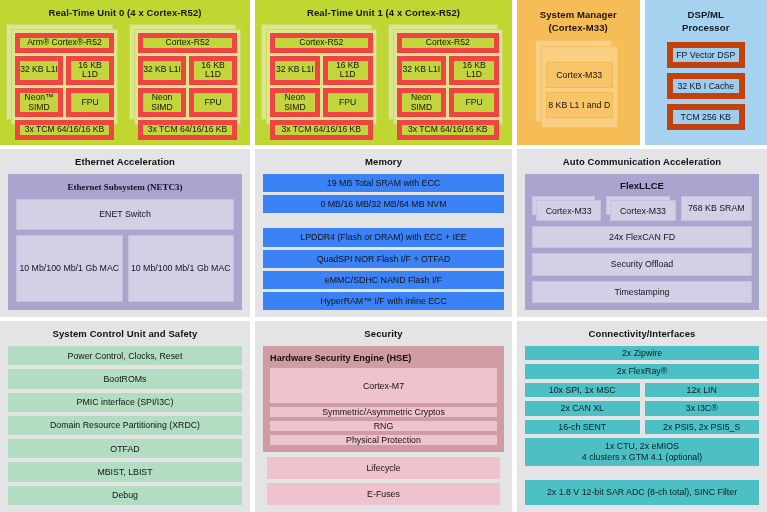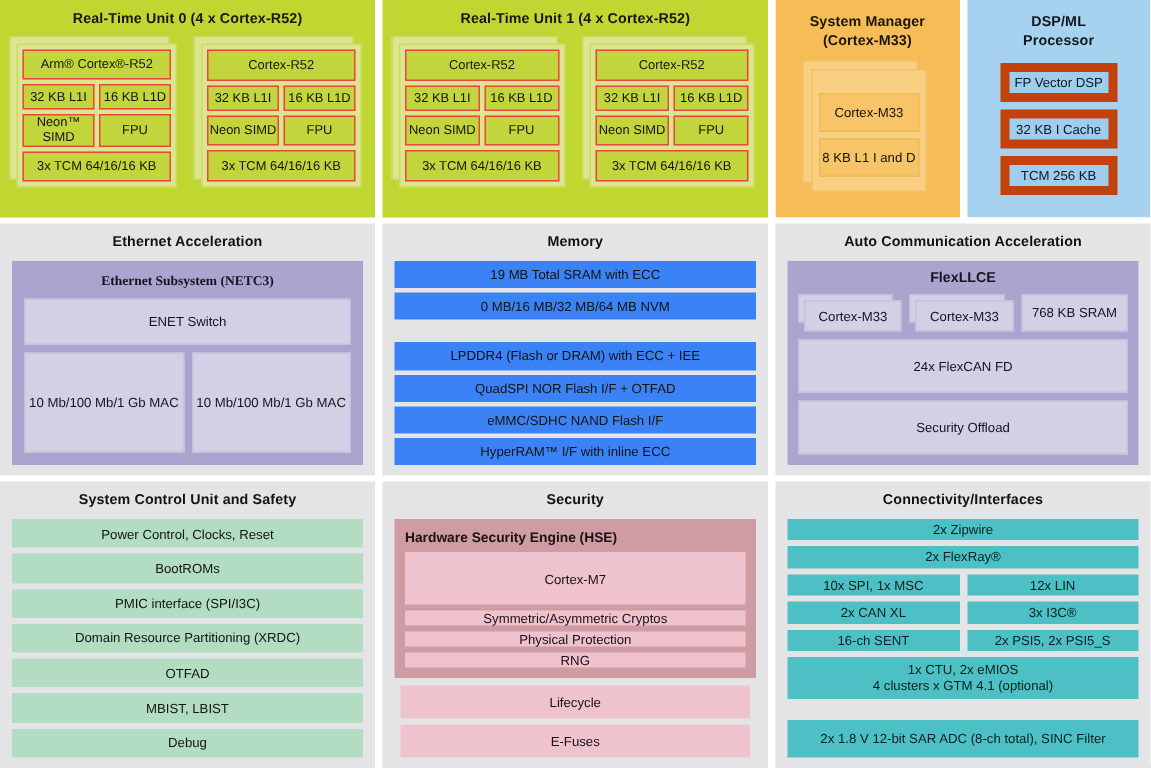--- a/index.html
+++ b/index.html
@@ -36,21 +36,21 @@
   }
   .core-stack .layerB{
     position:absolute;left:5px;top:5px;right:3px;bottom:3px;
     background:#dbe68d;border:1px solid #cbd96a;box-sizing:border-box;
   }
   .core-box{
     position:absolute;left:9px;top:9px;right:7px;bottom:7px;
     display:flex;flex-direction:column;gap:3px;box-sizing:border-box;
   }
   .cbx{
-    background:#c3d53c;border:1px solid #ef4444;box-sizing:border-box;
+    background:#c3d53c;border:5px solid #ef4444;box-sizing:border-box;
     display:flex;align-items:center;justify-content:center;text-align:center;
     font-size:8.6px;line-height:1.12;color:#14140c;
   }
   .cbx.tall{flex:1.25;}
   .cbx-row{display:flex;gap:3px;flex:1.35;}
   .cbx-row .cbx{flex:1;}
   .cbx-row.two{flex:1.15;}
 
   
   .sysmgr{background:#f6bc56;padding:5px 16px 6px 16px;}
@@ -316,20 +316,21 @@
         </div>
         <div class="acc-stack">
           <div class="layerA"></div>
           <div class="inner">Cortex-M33</div>
         </div>
         <div class="pbx">768 KB SRAM</div>
       </div>
       <div class="acc-rows">
         <div class="pbx">24x FlexCAN FD</div>
         <div class="pbx">Security Offload</div>
+        <div class="pbx">Timestamping</div>
       </div>
     </div>
   </div>
 
   <div class="panel gray">
     <div class="ptitle">System Control Unit and Safety</div>
     <div class="sc-list">
       <div class="gbx">Power Control, Clocks, Reset</div>
       <div class="gbx">BootROMs</div>
       <div class="gbx">PMIC interface (SPI/I3C)</div>
@@ -342,22 +343,22 @@
 
   <div class="panel gray">
     <div class="ptitle">Security</div>
     <div class="hse" style="flex:1;">
       <div class="sub-title">Hardware Security Engine (HSE)</div>
       <div class="hse-top">
         <div class="kbx">Cortex-M7</div>
       </div>
       <div class="hse-rows">
         <div class="kbx">Symmetric/Asymmetric Cryptos</div>
+        <div class="kbx">RNG</div>
         <div class="kbx">Physical Protection</div>
-        <div class="kbx">RNG</div>
       </div>
     </div>
     <div class="sec-tail">
       <div class="kbx">Lifecycle</div>
       <div class="kbx">E-Fuses</div>
     </div>
   </div>
 
   <div class="panel gray">
     <div class="ptitle">Connectivity/Interfaces</div>

